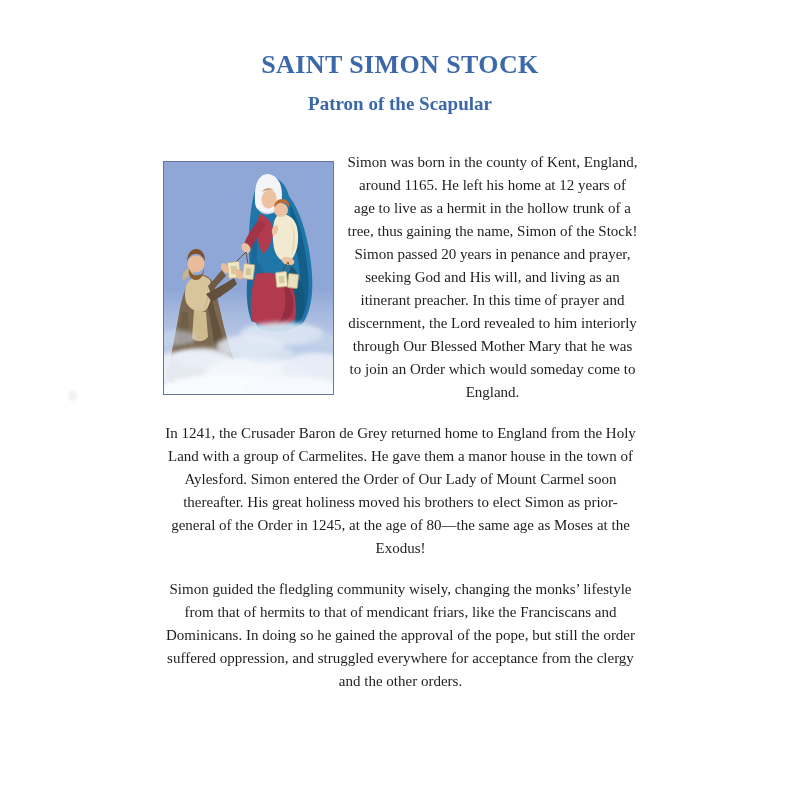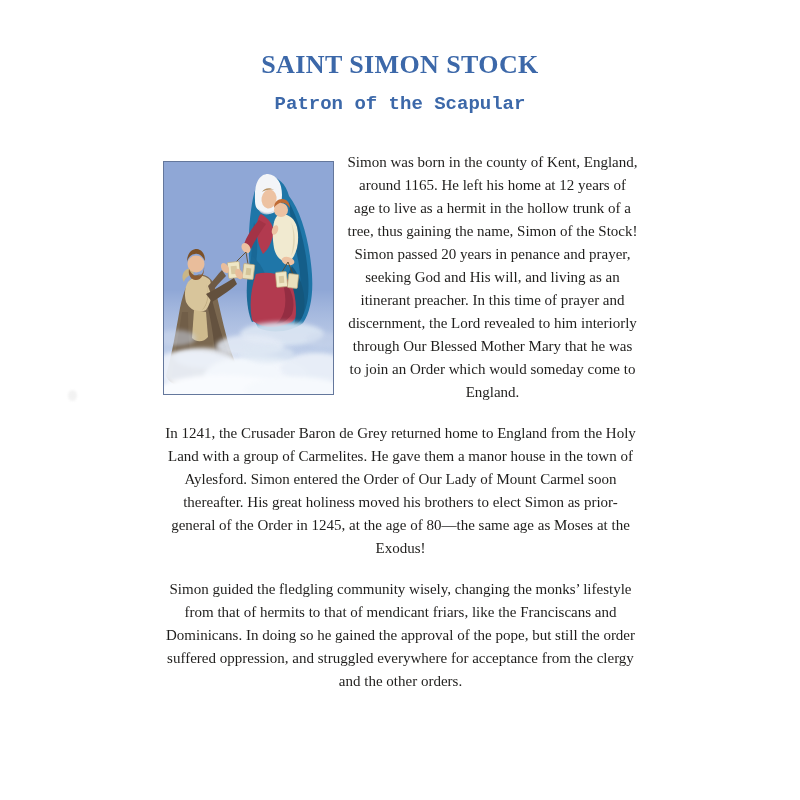--- a/index.html
+++ b/index.html
@@ -17,21 +17,20 @@
     font-size: 26px;
     font-weight: bold;
     letter-spacing: 0.4px;
     color: var(--heading-blue, #3c68a9);
   }
   .subtitle {
     margin: 13px 0 0 0;
     font-size: 19px;
     font-weight: bold;
     color: var(--heading-blue, #3c68a9);
-    font-family: Liberation Mono, monospace;
   }
   .feast-line { margin-top: 9px; font-size: 18px; color: var(--text-color, #1f1e1c); }
   .feast-label { font-style: italic; }
   .content {
     position: absolute;
     left: 163px; top: 151px;
     width: 475px;
     font-size: 15px;
     line-height: 23px;
     text-align: center;

